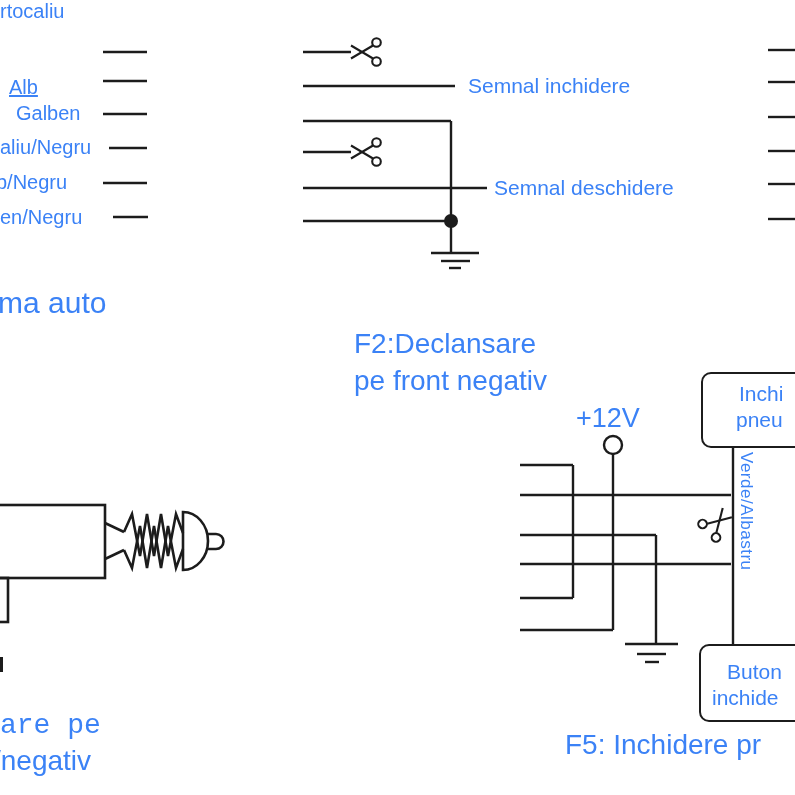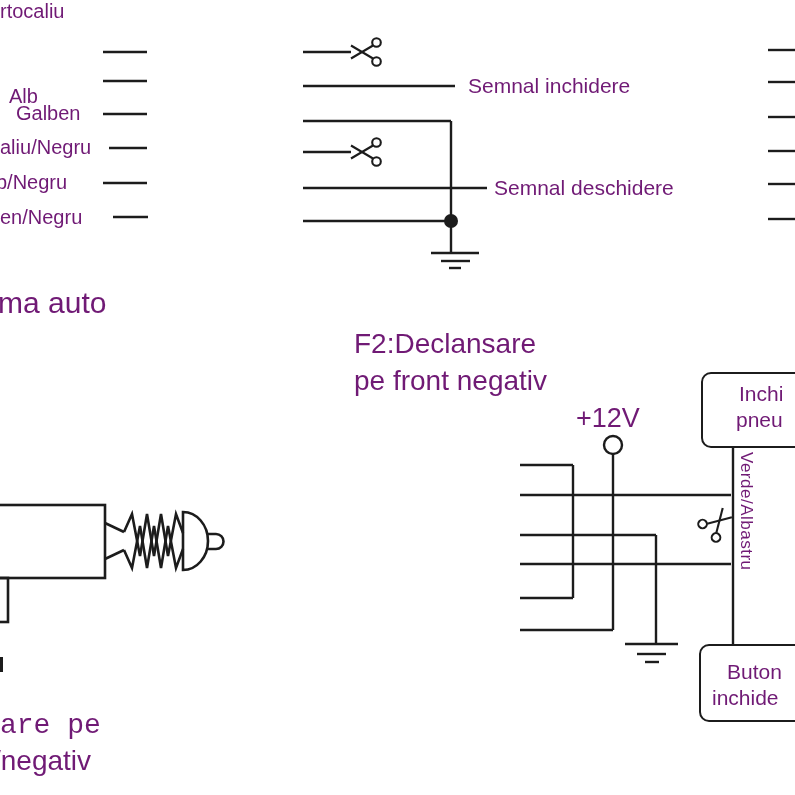--- a/index.html
+++ b/index.html
@@ -1,18 +1,18 @@
 <!DOCTYPE html>
 <html><head>
 <meta charset="utf-8">
 <style>
   html,body{margin:0;padding:0;background:#fff;}
   .canvas{
     position:relative;width:795px;height:795px;background:#fff;overflow:hidden;
-    font-family:"Liberation Sans",sans-serif;color:#701a75;
+    font-family:"Liberation Sans",sans-serif;color:#3b82f6;
   }
   .abs{position:absolute;white-space:nowrap;}
   .wire-label{font-size:20px;line-height:22px;}
   .sig-label{font-size:21px;line-height:23px;}
   .big{font-size:28px;line-height:37px;}
   .caption30{font-size:30px;line-height:32px;}
   .pwr{font-size:27px;line-height:28px;}
   .boxtext{font-size:21px;line-height:26px;}
   svg.layer{position:absolute;left:0;top:0;}
   .dbox{
@@ -111,21 +111,21 @@
 
     <g stroke-width="2.1" transform="rotate(135 716 524)">
       <line x1="700" y1="517.5" x2="722" y2="530.5"></line>
       <line x1="700" y1="530.5" x2="722" y2="517.5"></line>
       <circle cx="725.5" cy="514.5" r="4.3"></circle>
       <circle cx="725.5" cy="533.5" r="4.3"></circle>
     </g>
   </svg>
 
   <div class="abs wire-label" style="left:0;top:40;">rtocaliu</div>
-  <div class="abs wire-label" style="left:9px;top:85px;">Alb</div>
+  <div class="abs wire-label" style="left:9px;top:76px;text-decoration:underline;">Alb</div>
   <div class="abs wire-label" style="left:16px;top:102px;">Galben</div>
   <div class="abs wire-label" style="left:0;top:136px;">aliu/Negru</div>
   <div class="abs wire-label" style="left:-4px;top:171px;">b/Negru</div>
   <div class="abs wire-label" style="left:0;top:206px;">en/Negru</div>
   <div class="abs caption30" style="left:-2px;top:287px;">ma auto</div>
 
   <div class="abs sig-label" style="left:468px;top:74px;">Semnal inchidere</div>
   <div class="abs sig-label" style="left:494px;top:176px;">Semnal deschidere</div>
   <div class="abs big" style="left:354px;top:285px;margin-top:40px;">
     <div>F2:Declansare</div>
@@ -143,14 +143,15 @@
     <div class="boxtext" style="margin:0 0 0 33px;">pneu</div>
   </div>
 
   <div class="vert-label" style="left:736px;top:452px;height:135px;">Verde/Albastru</div>
 
   <div class="dbox" style="left:699px;top:644px;width:162px;height:78px;">
     <div class="boxtext" style="margin:13px 0 0 26px;">Buton</div>
     <div class="boxtext" style="margin:0 0 0 11px;">inchide</div>
   </div>
 
+  <div class="abs big" style="left:565px;top:729px;line-height:32px;">F5: Inchidere pr</div>
 
 </div>
 
 </body></html>

